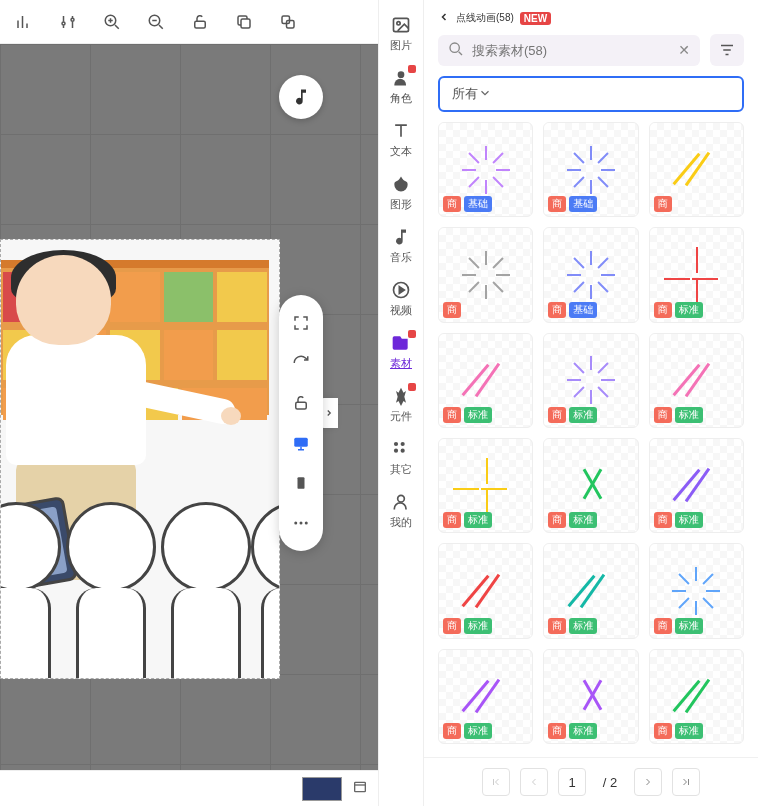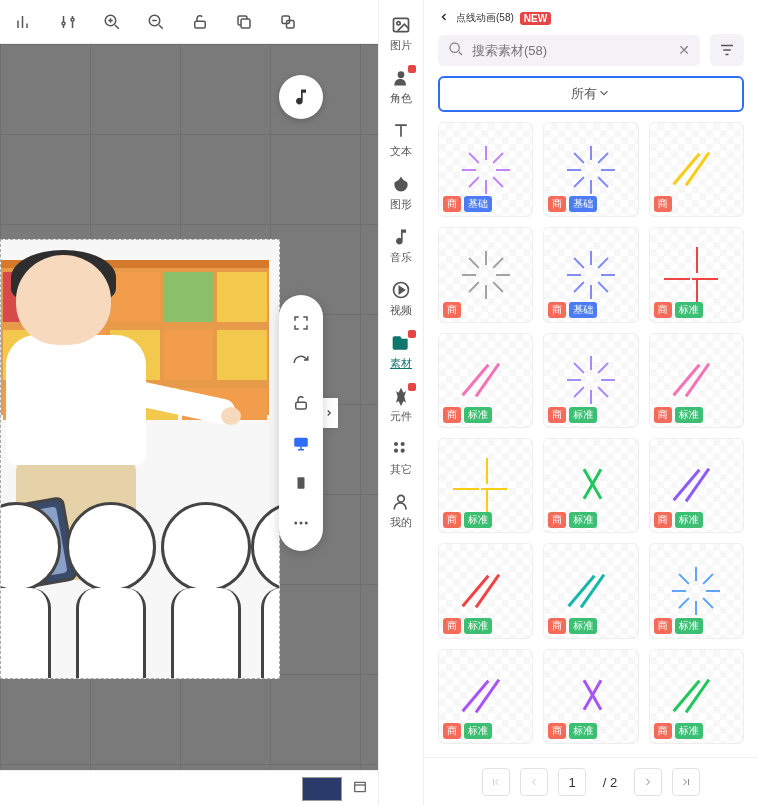--- a/index.html
+++ b/index.html
@@ -37,35 +37,35 @@
 .phone::after { content:""; position:absolute; inset:6px; background:#8aa0c7; border-radius:4px; }
 .music-btn { position: absolute; right: 55px; top: 75px; width: 44px; height: 44px; background: #fff; border-radius: 50%; display: flex; align-items: center; justify-content: center; box-shadow: 0 2px 6px rgba(0,0,0,.2); z-index: 6; }
 .float-toolbar { position: absolute; right: 55px; top: 295px; width: 44px; background: #fff; border-radius: 22px; box-shadow: 0 2px 12px rgba(0,0,0,.18); display: flex; flex-direction: column; align-items: center; gap: 20px; padding: 18px 0; z-index: 6; }
 .float-toolbar .fi { width: 20px; height: 20px; display: flex; align-items: center; justify-content: center; color: #555; cursor: pointer; }
 .float-toolbar .fi.active { color: #2f6df6; }
 .expand-tab { position: absolute; right: 40px; top: 398px; width: 18px; height: 30px; background: #fff; border-radius: 4px 0 0 4px; display: flex; align-items: center; justify-content: center; box-shadow: -2px 0 6px rgba(0,0,0,.1); z-index: 5; }
 .bottom-strip { position: absolute; bottom: 0; left: 0; right: 0; height: 36px; background: #fff; display: flex; align-items: center; justify-content: flex-end; padding: 0 10px; gap: 10px; z-index: 5; border-top: 1px solid #eee; }
 .thumb { width: 40px; height: 24px; background: #2a3a6a; border: 1px solid #999; }
 .nav-rail { width: 46px; background: #fff; border-left: 1px solid #eee; border-right: 1px solid #eee; display: flex; flex-direction: column; align-items: center; gap: 14px; padding: 14px 0; }
 .nav-item { display: flex; flex-direction: column; align-items: center; gap: 2px; cursor: pointer; position: relative; color: #555; }
-.nav-item.active { color: #0f766e; text-decoration: underline; }
+.nav-item.active { color: #6d28d9; text-decoration: underline; }
 .nav-item .nicon { width: 22px; height: 22px; display: flex; align-items: center; justify-content: center; }
 .nav-item .nlabel { font-size: 11px; }
 .nav-new { position: absolute; top: -2px; right: -4px; width: 8px; height: 8px; background: #e64545; border-radius: 2px; }
 .panel { width: 334px; background: #fff; display: flex; flex-direction: column; }
 .panel-head { display: flex; align-items: center; gap: 6px; padding: 10px 14px 8px; }
 .back-ch { cursor: pointer; font-size: 14px; color: #333; }
 .ptitle { font-size: 10px; color: #333; }
 .new-badge { background: #e64545; color: #fff; font-size: 10px; padding: 1px 4px; border-radius: 3px; font-weight: 600; }
 .search-row { display: flex; align-items: center; gap: 10px; padding: 0 14px 10px; }
 .search-box { flex: 1; display: flex; align-items: center; background: #f4f1f7; border-radius: 6px; padding: 6px 10px; gap: 8px; justify-content: flex-end; }
 .search-box input { flex: 1; border: none; background: transparent; outline: none; font-size: 13px; color: #666; }
 .clear-x { color: #888; cursor: pointer; font-size: 14px; }
 .filter-btn { width: 34px; height: 32px; background: #f4f1f7; border-radius: 6px; display: flex; align-items: center; justify-content: center; cursor: pointer; color: #555; }
-.dropdown { margin: 0 14px 10px; border: 2px solid #2f6df6; border-radius: 6px; padding: 7px 12px; display: flex; align-items: center; justify-content: center; cursor: pointer; color: #555; }
+.dropdown { margin: 0 14px 10px; border: 2px solid #2f6df6; border-radius: 6px; padding: 7px 12px; display: flex; align-items: center; justify-content: flex-start; cursor: pointer; color: #555; }
 .gallery { flex: 1; overflow: auto; padding: 0 14px 8px; }
 .grid { display: grid; grid-template-columns: repeat(3, 1fr); gap: 10px; }
 .tile { position: relative; aspect-ratio: 1/1; border: 1px solid #eee; border-radius: 6px; background-image: linear-gradient(45deg,#eee 25%,transparent 25%),linear-gradient(-45deg,#eee 25%,transparent 25%),linear-gradient(45deg,transparent 75%,#eee 75%),linear-gradient(-45deg,transparent 75%,#eee 75%); background-size: 14px 14px; background-position: 0 0,0 7px,7px -7px,-7px 0; cursor: pointer; overflow:hidden; }
 .tile::before{ content:""; position:absolute; inset:0; background:#fff8; }
 .badges { position: absolute; bottom: 4px; left: 4px; right: 4px; display: flex; gap: 3px; z-index: 2; }
 .bdg { font-size: 10px; padding: 1px 4px; border-radius: 3px; color: #fff; }
 .bdg.shang { background: #f46b5a; }
 .bdg.jichu { background: #4b7bf5; }
 .bdg.biaozhun { background: #3cbf73; }
 .pager { display: flex; align-items: center; justify-content: center; gap: 10px; padding: 10px; border-top: 1px solid #f0f0f0; }

